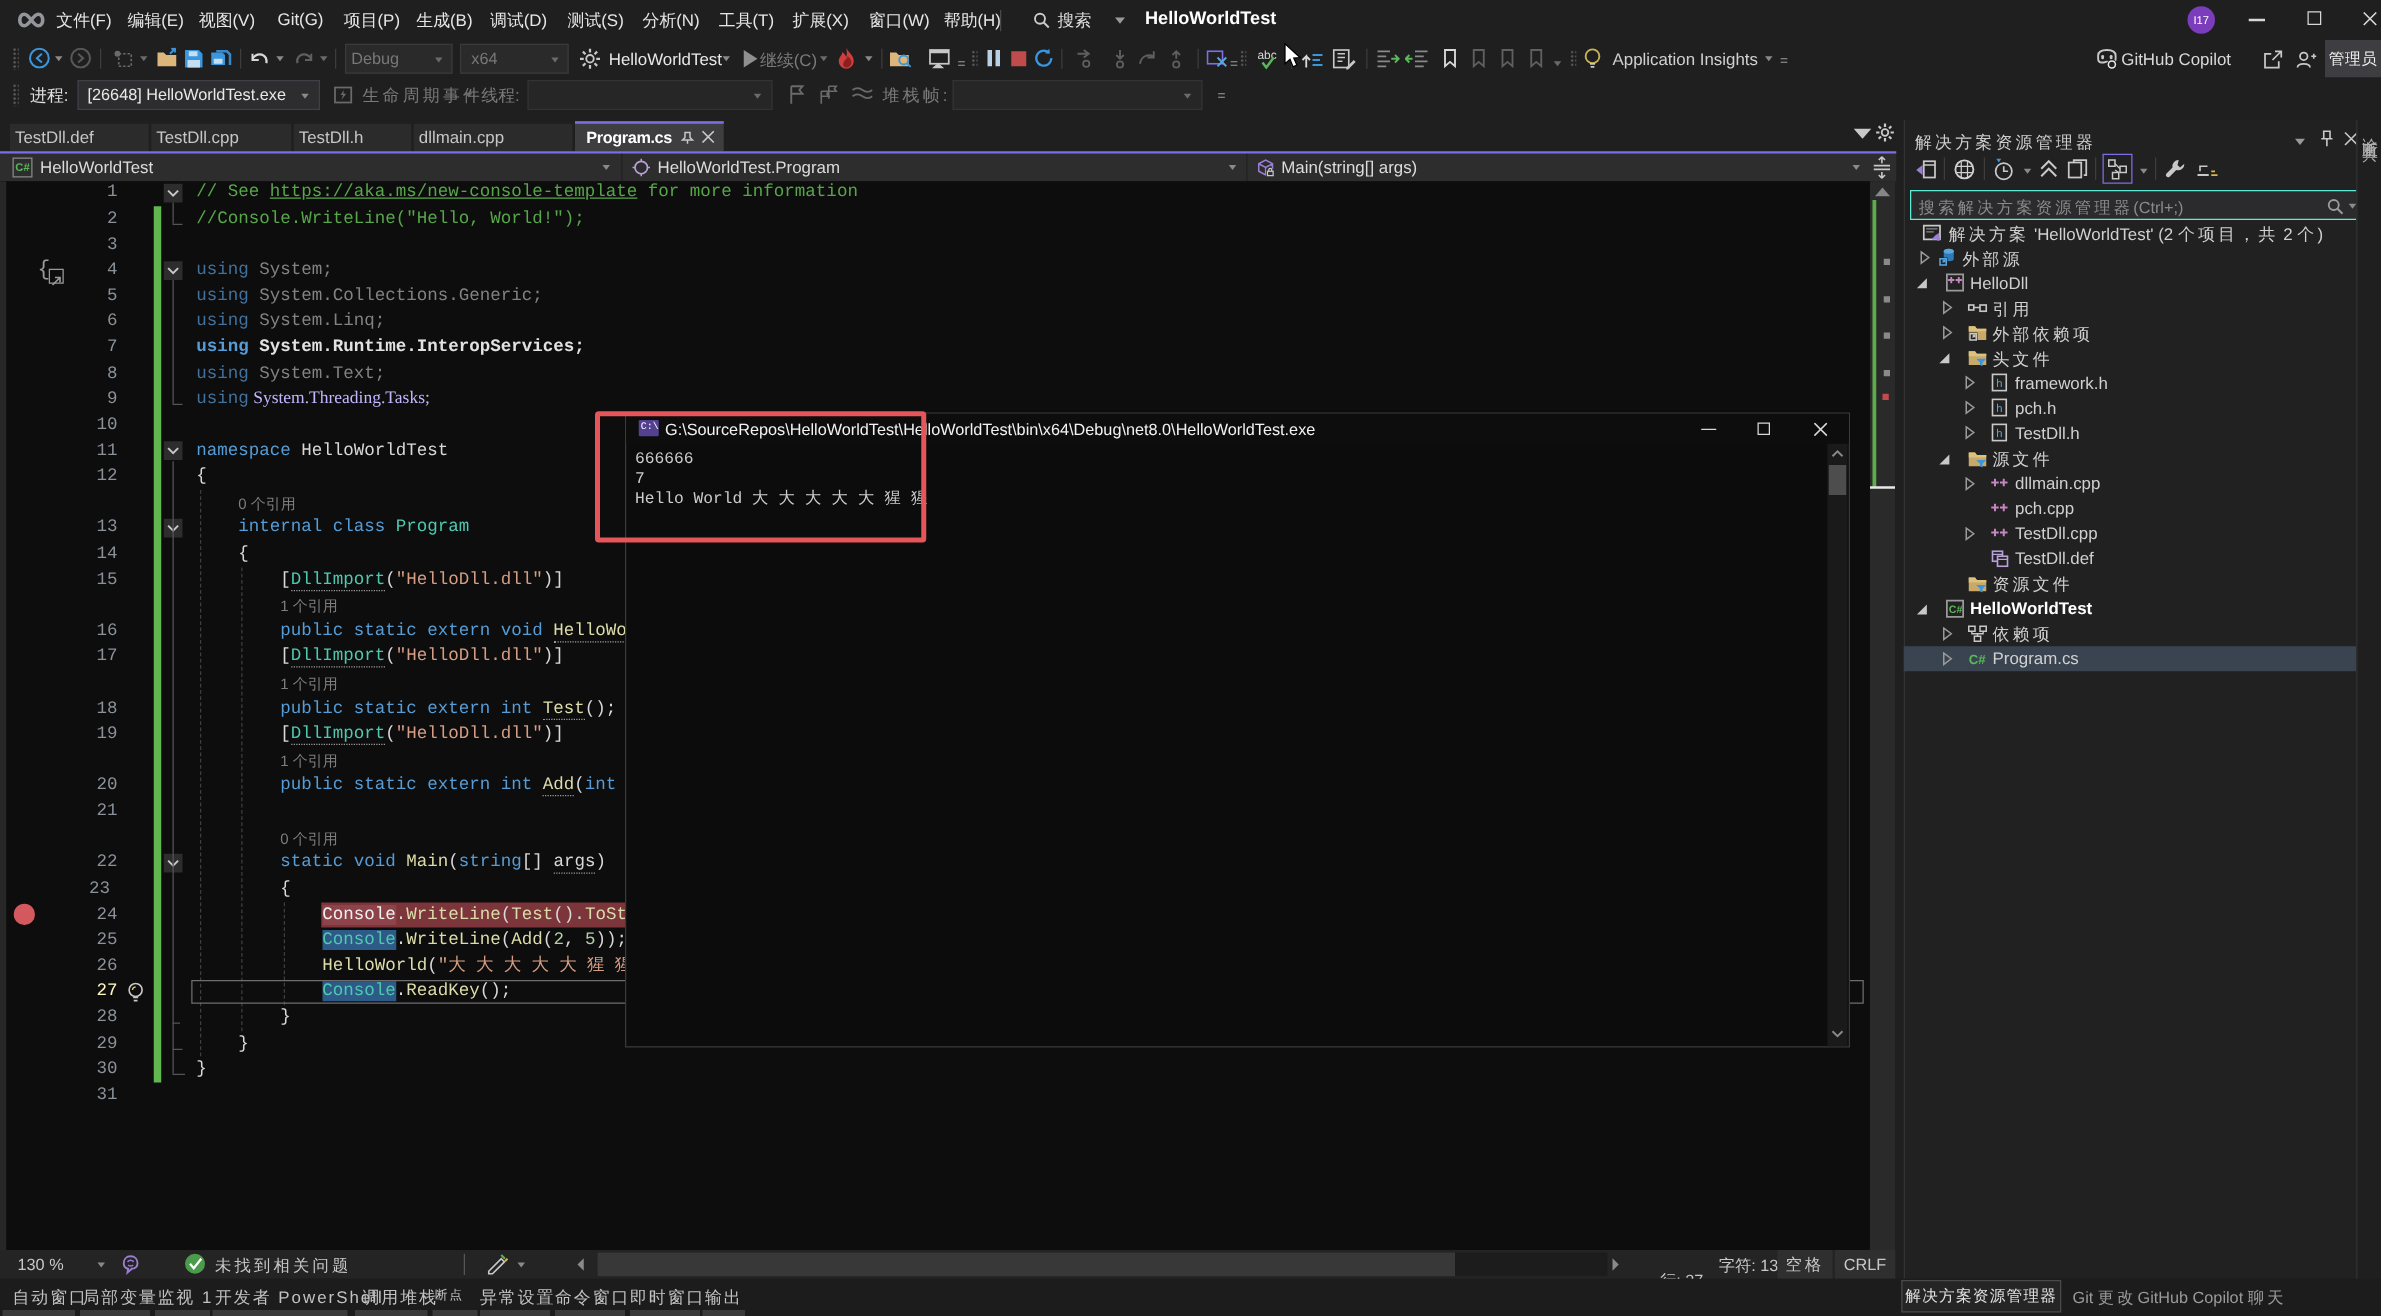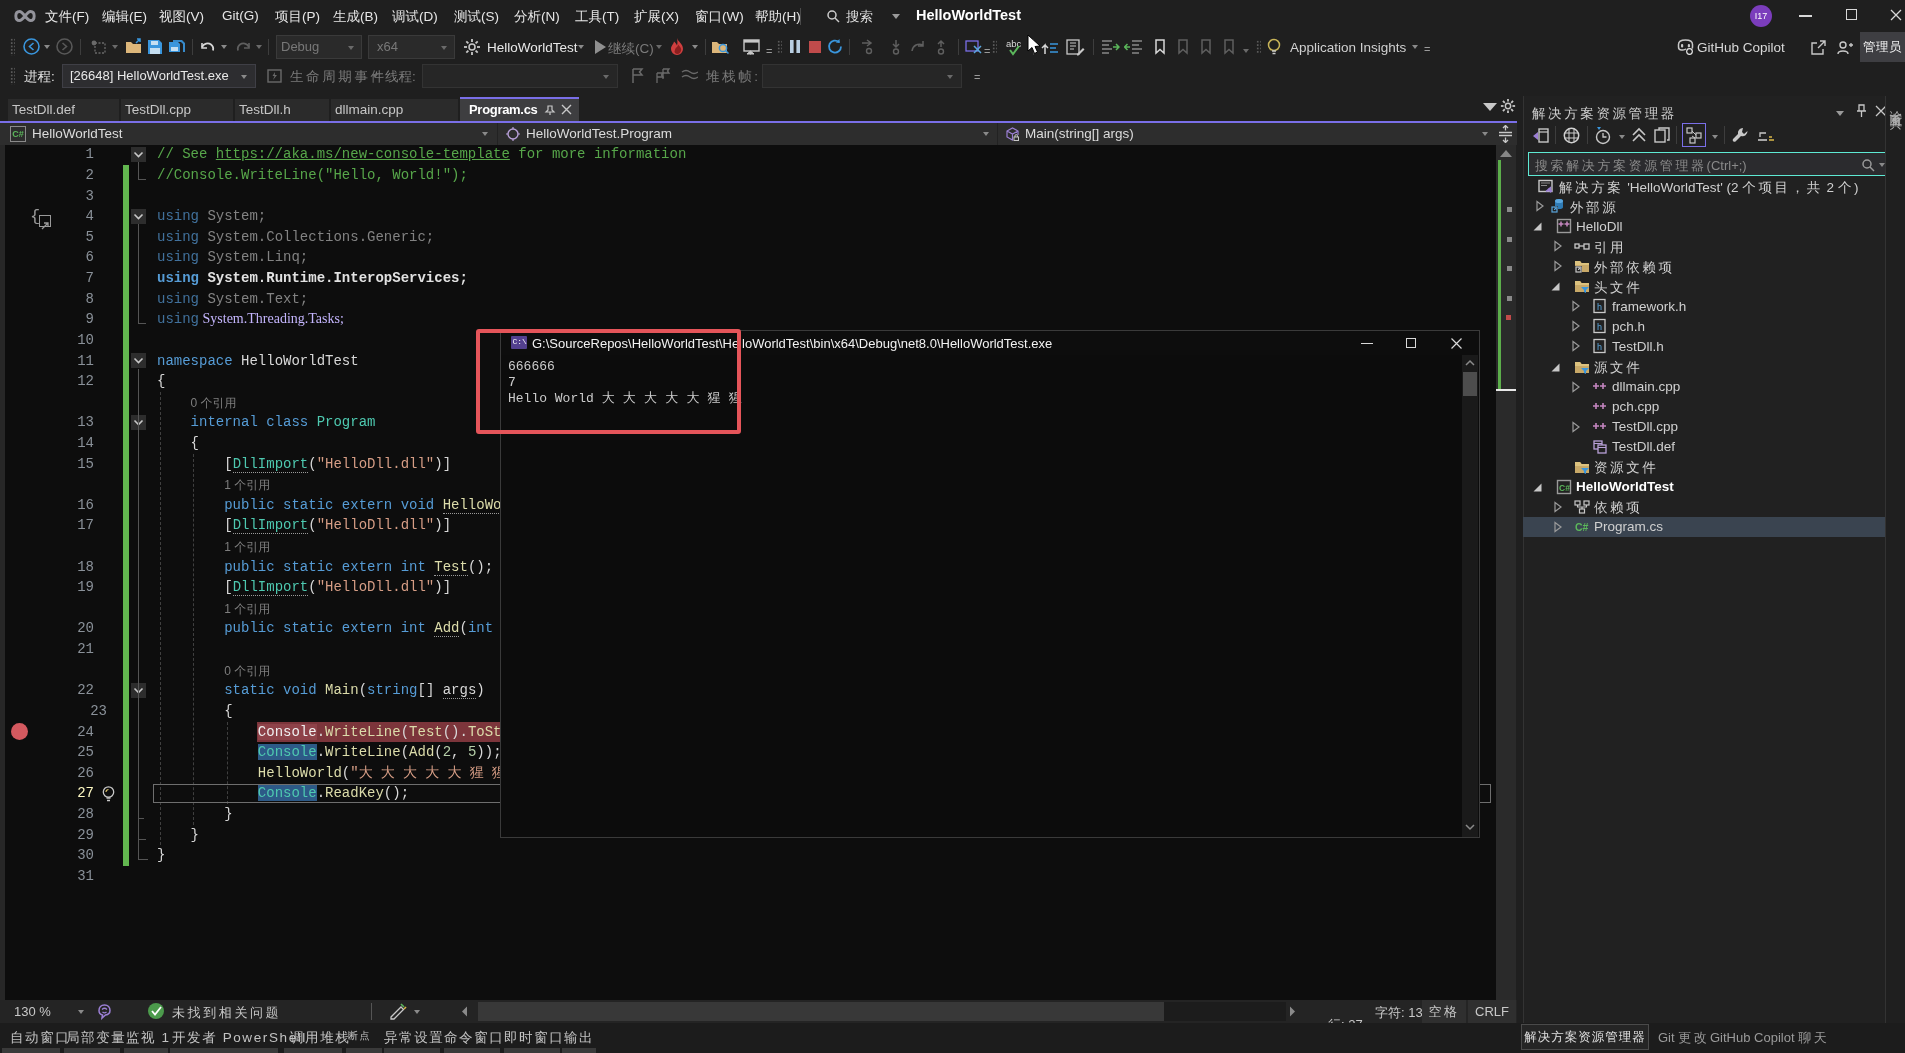--- a/index.html
+++ b/index.html
@@ -326,21 +326,21 @@
 <div class="abs mono" style="left:40px;top:267.3px;width:54px;height:20.6px;line-height:20.6px;font-size:14px;color:#8a9199;text-align:right">13</div>
 <div class="abs mono" style="left:40px;top:287.9px;width:54px;height:20.6px;line-height:20.6px;font-size:14px;color:#8a9199;text-align:right">14</div>
 <div class="abs mono" style="left:40px;top:308.5px;width:54px;height:20.6px;line-height:20.6px;font-size:14px;color:#8a9199;text-align:right">15</div>
 <div class="abs mono" style="left:40px;top:349.8px;width:54px;height:20.6px;line-height:20.6px;font-size:14px;color:#8a9199;text-align:right">16</div>
 <div class="abs mono" style="left:40px;top:370.4px;width:54px;height:20.6px;line-height:20.6px;font-size:14px;color:#8a9199;text-align:right">17</div>
 <div class="abs mono" style="left:40px;top:411.6px;width:54px;height:20.6px;line-height:20.6px;font-size:14px;color:#8a9199;text-align:right">18</div>
 <div class="abs mono" style="left:40px;top:432.2px;width:54px;height:20.6px;line-height:20.6px;font-size:14px;color:#8a9199;text-align:right">19</div>
 <div class="abs mono" style="left:40px;top:473.4px;width:54px;height:20.6px;line-height:20.6px;font-size:14px;color:#8a9199;text-align:right">20</div>
 <div class="abs mono" style="left:40px;top:494.0px;width:54px;height:20.6px;line-height:20.6px;font-size:14px;color:#8a9199;text-align:right">21</div>
 <div class="abs mono" style="left:40px;top:535.3px;width:54px;height:20.6px;line-height:20.6px;font-size:14px;color:#8a9199;text-align:right">22</div>
-<div class="abs mono" style="left:53px;top:555.9px;width:54px;height:20.6px;line-height:20.6px;font-size:14px;color:#8a9199;text-align:right">23</div>
+<div class="abs mono" style="left:34px;top:555.9px;width:54px;height:20.6px;line-height:20.6px;font-size:14px;color:#8a9199;text-align:right">23</div>
 <div class="abs mono" style="left:40px;top:576.5px;width:54px;height:20.6px;line-height:20.6px;font-size:14px;color:#8a9199;text-align:right">24</div>
 <div class="abs mono" style="left:40px;top:597.1px;width:54px;height:20.6px;line-height:20.6px;font-size:14px;color:#8a9199;text-align:right">25</div>
 <div class="abs mono" style="left:40px;top:617.7px;width:54px;height:20.6px;line-height:20.6px;font-size:14px;color:#8a9199;text-align:right">26</div>
 <div class="abs mono" style="left:40px;top:638.3px;width:54px;height:20.6px;line-height:20.6px;font-size:14px;color:#fef9c3;text-align:right">27</div>
 <div class="abs mono" style="left:40px;top:658.9px;width:54px;height:20.6px;line-height:20.6px;font-size:14px;color:#8a9199;text-align:right">28</div>
 <div class="abs mono" style="left:40px;top:679.5px;width:54px;height:20.6px;line-height:20.6px;font-size:14px;color:#8a9199;text-align:right">29</div>
 <div class="abs mono" style="left:40px;top:700.1px;width:54px;height:20.6px;line-height:20.6px;font-size:14px;color:#8a9199;text-align:right">30</div>
 <div class="abs mono" style="left:40px;top:720.8px;width:54px;height:20.6px;line-height:20.6px;font-size:14px;color:#8a9199;text-align:right">31</div>
 <div class="abs" style="left:123px;top:20.0px;width:6px;height:700.7px;background:#62b64f"></div>
 <div class="abs mono" style="left:157px;top:-0.6px;height:20.6px;line-height:20.6px;font-size:14px;white-space:pre"><span style="color:#57A64A;">// See </span><span style="color:#57A64A;text-decoration:underline;">https://aka.ms/new-console-template</span><span style="color:#57A64A;"> for more information</span></div>

